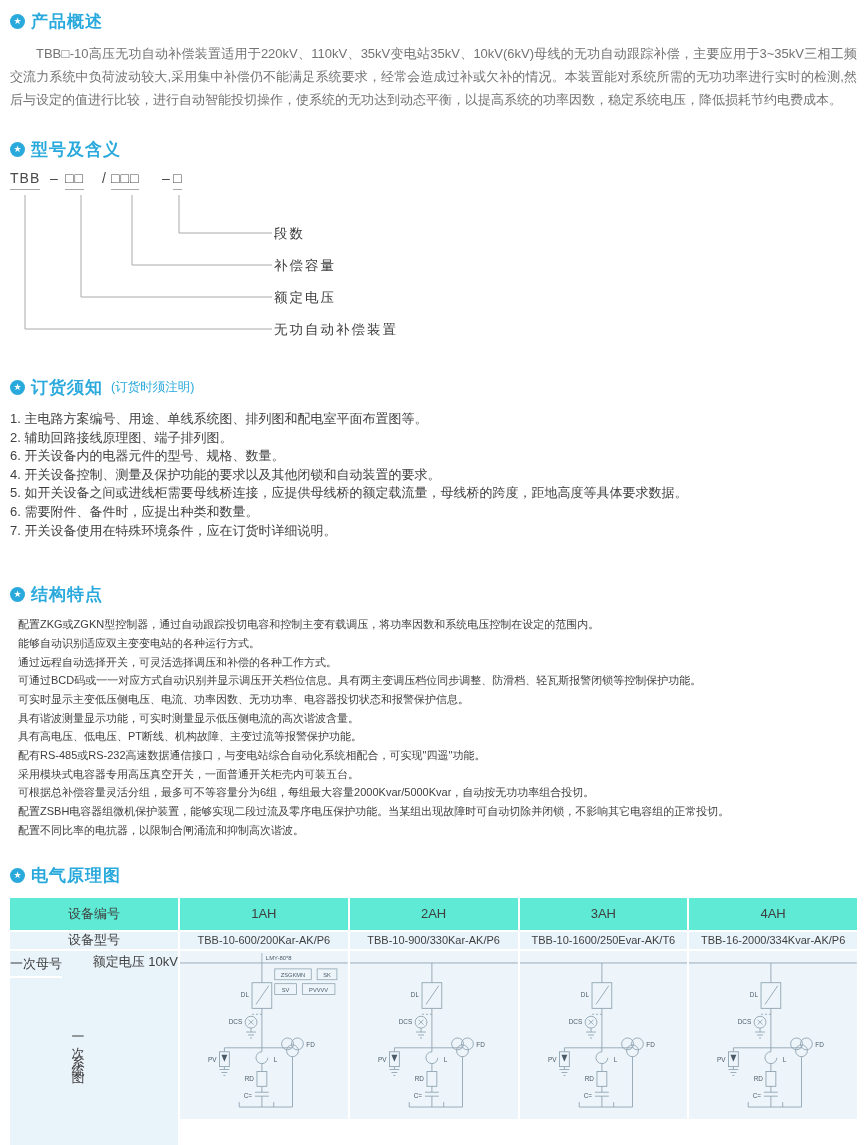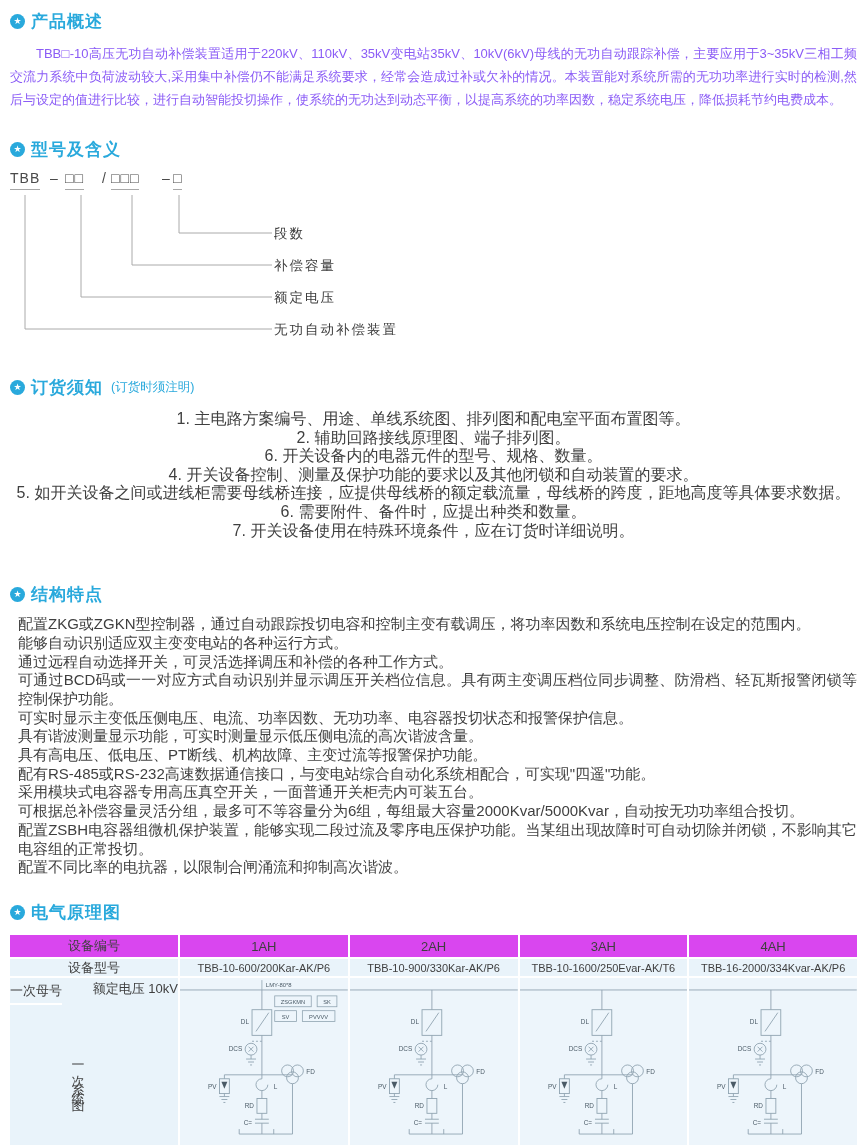--- a/index.html
+++ b/index.html
@@ -14,46 +14,46 @@
   .sec-icon {
     width:15px; height:15px; border-radius:50%; background:#29a9dc;
     color:#ffffff; font-size:9px; line-height:15px; text-align:center; flex:0 0 15px;
   }
   .sec-title { color:#29a9dc; font-size:17px; font-weight:600; letter-spacing:1px; }
   .sec-sub { color:#29a9dc; font-size:12.5px; margin-left:2px; }
   
   #sec-overview { margin-top:10px; }
   .para {
     margin-top:9px; font-size:13px; line-height:23px; text-align:justify;
-    text-indent:2em; color:#8b5cf6;
+    text-indent:2em; color:#737373;
   }
   
   #sec-model { margin-top:27px; }
   .model-diagram { position:relative; height:186px; margin-top:7px; }
   .model-diagram .seg { position:absolute; top:2px; font-size:14px; color:#4a4a4a; }
   .model-diagram .boxed { border-bottom:1px solid #a8a8a8; padding-bottom:3px; letter-spacing:1px; }
   .model-lines { position:absolute; left:0; top:0; width:460px; height:186px; }
   .callout { position:absolute; left:264px; font-size:13.5px; color:#3c3c3c; letter-spacing:2px; }
   
   #sec-ordering { margin-top:22px; }
   .list { margin-top:11px; }
-  .list div { font-size:16px; line-height:18.6px;text-align:center; }
+  .list div { font-size:13px; line-height:18.6px; }
   
   #sec-features { margin-top:43px; }
   .feat { margin-top:9px; }
-  .feat div { font-size:15px; line-height:18.7px; text-align:justify;padding-left:8px; }
+  .feat div { font-size:11px; line-height:18.7px; text-align:justify;padding-left:8px; }
   
   #sec-schematic { margin-top:24px; }
   .sch-table {
     margin-top:11px; width:847px; display:grid;
     grid-template-columns:168px repeat(4,1fr);
     gap:2px; background:#ffffff; font-size:13px;
   }
   .cell { background:#e9f3fa; display:flex; align-items:center; justify-content:center; text-align:center; }
-  .cell.head { background:#d946ef; height:22px; }
+  .cell.head { background:#5eead4; height:32px; }
   .cell.row { height:17px; }
   .cell.model { font-size:11px; letter-spacing:0; }
   .cell.diag { background:#edf5fb; height:168px; align-items:stretch; justify-content:stretch; padding:0; }
   .cell.diag svg { width:100%; height:168px; display:block; }
   .diag-label { background:#e9f3fa; height:197px; display:flex; flex-direction:row; padding:0; }
   .bus-row { height:27px; line-height:25px; border-bottom:2px solid #ffffff; text-align:center; }
   .vert-wrap { flex:1; display:flex; align-items:center; justify-content:center; }
   .vert { writing-mode:vertical-rl; text-orientation:upright; letter-spacing:8px; font-size:13px; }
   .volt-row { height:26px; line-height:22px; text-align:center; }
   svg text { font-family:"Liberation Sans","DejaVu Sans",sans-serif; }

